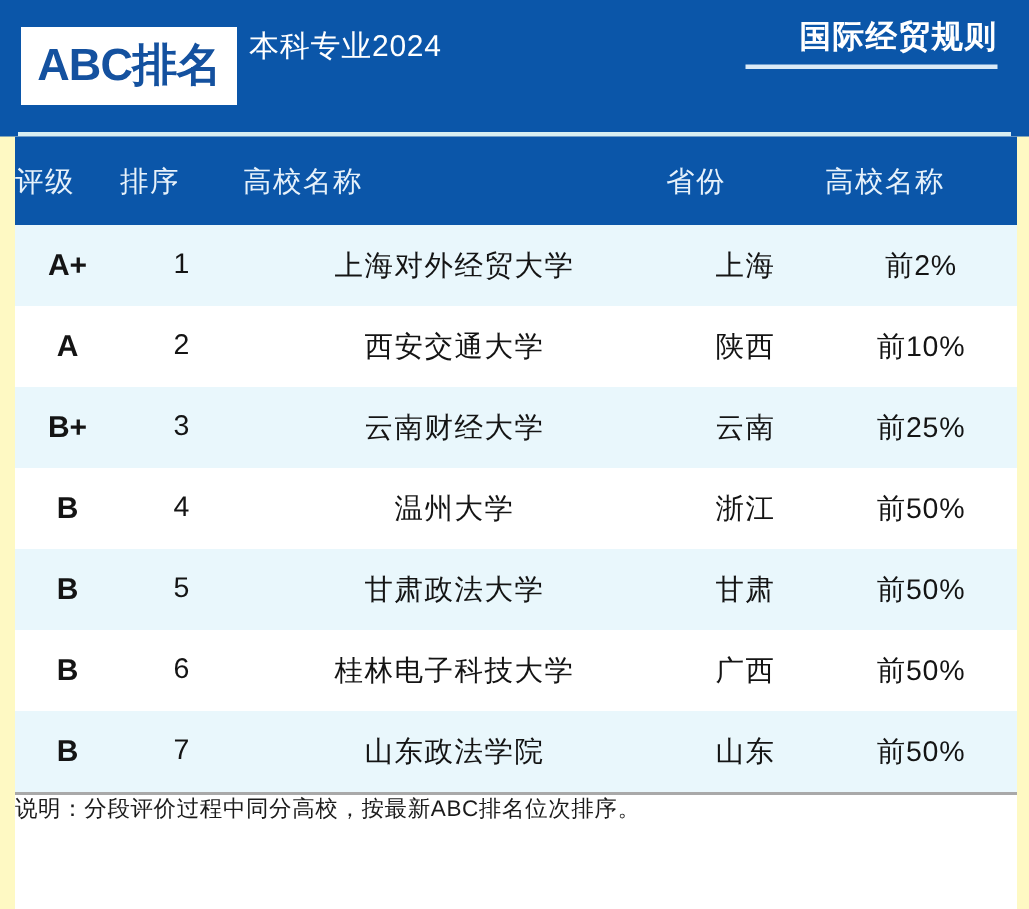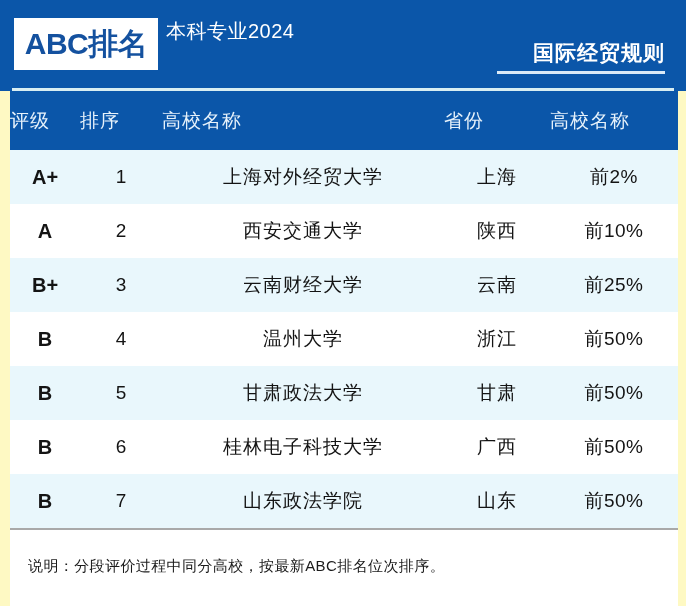--- a/index.html
+++ b/index.html
@@ -58,21 +58,21 @@
     font-size: 20px;
     line-height: 27px;
     white-space: nowrap;
     padding-top: 0px;
   }
   .brand-sub div { letter-spacing: 0.5px; }
 
   .doc-title {
     position: absolute;
     right: 21px;
-    top: 40px;
+    top: 12px;
     text-align: right;
   }
   .doc-title-text {
     color: #ffffff;
     font-size: 21px;
     font-weight: bold;
     letter-spacing: 1px;
     white-space: nowrap;
     line-height: 26px;
   }
@@ -142,22 +142,21 @@
 
   .footnote-sep {
     height: 2px;
     background: #a9a9a9;
     margin: 0;
   }
   .footnote {
     background: #ffffff;
     height: 46px;
     display: flex;
-    align-items: flex-end;
-    padding-left: 18px;
+    align-items: flex-start;
     box-sizing: border-box;
   }
   .footnote-text {
     font-size: 15px;
     color: #1b1b1b;
     letter-spacing: 0.4px;
     white-space: nowrap;
   }
 </style>
 </head>

